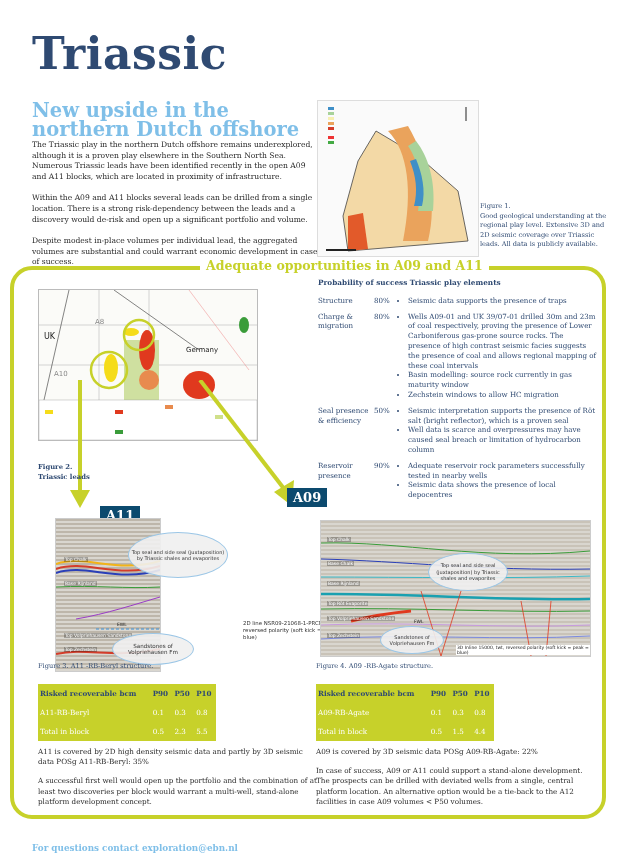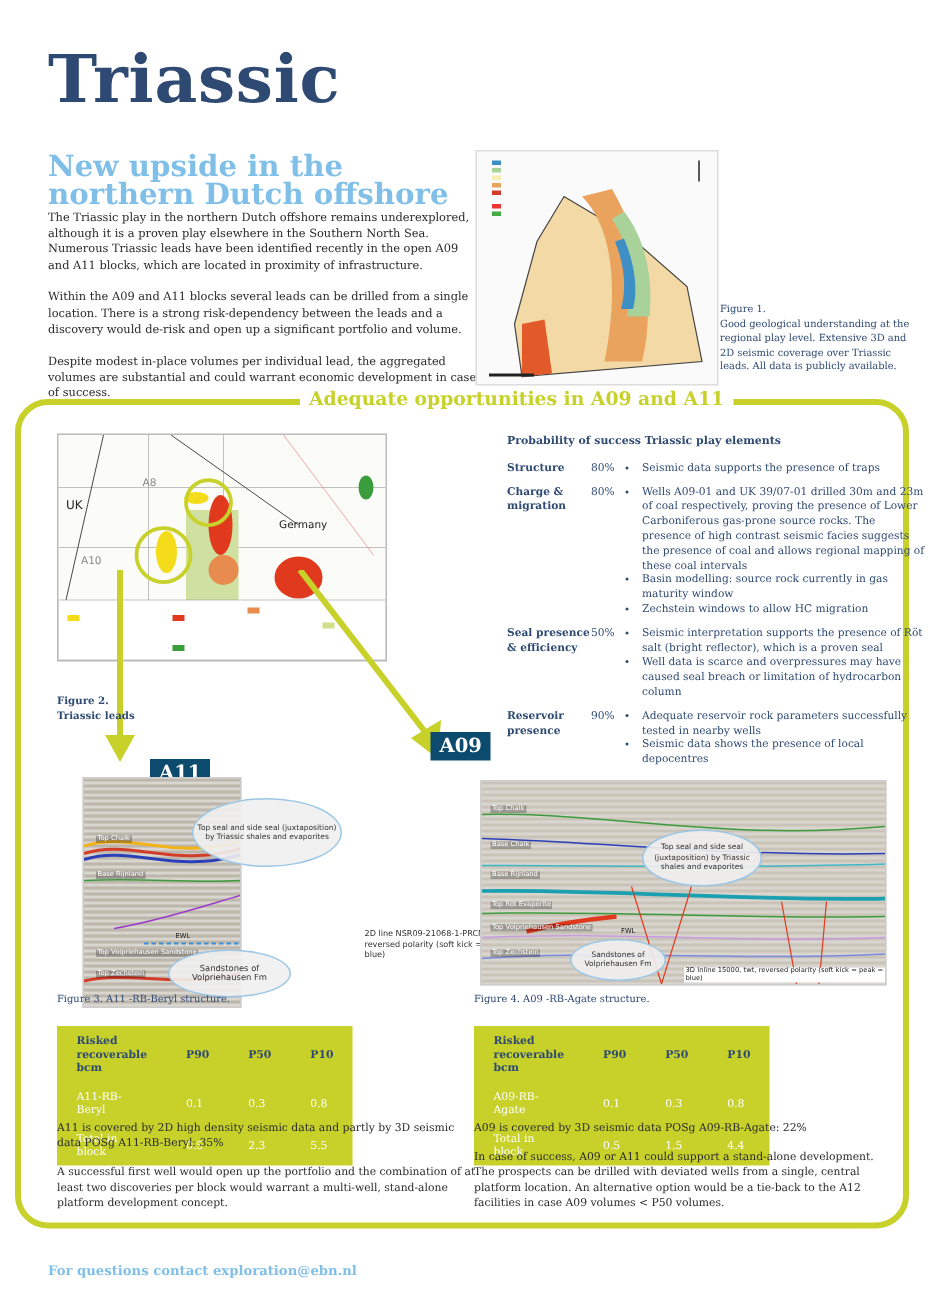--- a/index.html
+++ b/index.html
@@ -9,35 +9,35 @@
   .title { left:32px; top:28px; font-size:44px; font-weight:bold; color:#2f4a72; letter-spacing:0.5px; }
   .subtitle { left:32px; top:101px; font-size:19.5px; line-height:19px; font-weight:bold; color:#7fbfe8; width:270px; }
   .intro { left:32px; top:140px; width:290px; font-size:7.6px; line-height:10.6px; }
   .intro p { margin:0 0 11px 0; }
   .fig1 { left:317px; top:100px; width:160px; height:155px; border:1px solid #ddd; background:#fafafa; }
   .fig1cap { left:480px; top:202px; width:130px; font-size:6.6px; line-height:9.5px; color:#2f4a72; }
   .frame { left:10px; top:266px; width:596px; height:553px; border:4px solid #c7d12a; border-radius:22px; box-sizing:border-box; }
   .frame-title { left:200px; top:258px; padding:0 6px; background:#fff; font-size:12.5px; color:#c7d12a; font-weight:bold; }
   .fig2 { left:38px; top:289px; width:218px; height:150px; border:1px solid #bbb; background:#f6f6f2; overflow:hidden; }
   .fig2cap { left:38px; top:462px; font-size:6.8px; line-height:10px; color:#2f4a72; font-weight:bold; }
-  .pos { left:318px; top:289px; width:280px; font-size:7.1px; line-height:9.8px; color:#2f4a72;margin-left:20px; }
+  .pos { left:318px; top:278px; width:280px; font-size:7.1px; line-height:9.8px; color:#2f4a72; }
   .pos h4 { margin:0 0 8px 0; font-size:7.3px; font-weight:bold; }
   .pos-row { display:flex; margin-bottom:6px; }
-  .pos-name { width:56px; font-weight:bold; }
+  .pos-name { width:56px; font-weight:normal; }
   .pos-pct { width:24px; }
   .pos-bul { flex:1; margin:0; padding-left:10px; }
   .pos-bul li { margin:0; }
   .badge { background:#0c4a6e; color:#fff; font-size:13px; font-weight:bold; padding:2px 6px; }
   .seis { border:1px solid #ccc; overflow:hidden; background:#d9d6cf; }
   .seis3 { left:55px; top:518px; width:104px; height:152px; }
   .seis4 { left:320px; top:520px; width:269px; height:135px; }
   .seis-note { left:243px; top:620px; width:100px; font-size:5.4px; line-height:7px; font-family:"DejaVu Sans",sans-serif; color:#333; }
   .figcap { font-size:6.6px; color:#2f4a72; }
   table.vol { border-collapse:collapse; background:#c7d12a; color:#fff; font-size:7.2px; }
-  table.vol td { padding:5px 13px; }
+  table.vol td { padding:5px 2px; }
   table.vol tr:first-child td { color:#2f4a72; font-weight:bold; }
   .vol1 { left:38px; top:684px; width:178px; }
   .vol2 { left:316px; top:684px; width:178px; }
   .para { font-size:7.2px; line-height:10.2px; width:282px; }
   .para p { margin:0 0 9px 0; }
   .para1 { left:38px; top:747px; }
   .para2 { left:316px; top:747px; }
   .footer { left:32px; top:843px; font-size:8.8px; font-weight:bold; color:#7fbfe8; }
   .bubble { position:absolute; background:rgba(240,240,240,0.9); border:1px solid #9bc6e6; border-radius:50%; font-family:"DejaVu Sans",sans-serif; font-size:5px; text-align:center; color:#333; display:flex; align-items:center; justify-content:center; line-height:6.5px; }
   .lbl { position:absolute; font-family:"DejaVu Sans",sans-serif; font-size:4.5px; color:#fff; background:rgba(0,0,0,0.25); padding:0 1px; }

